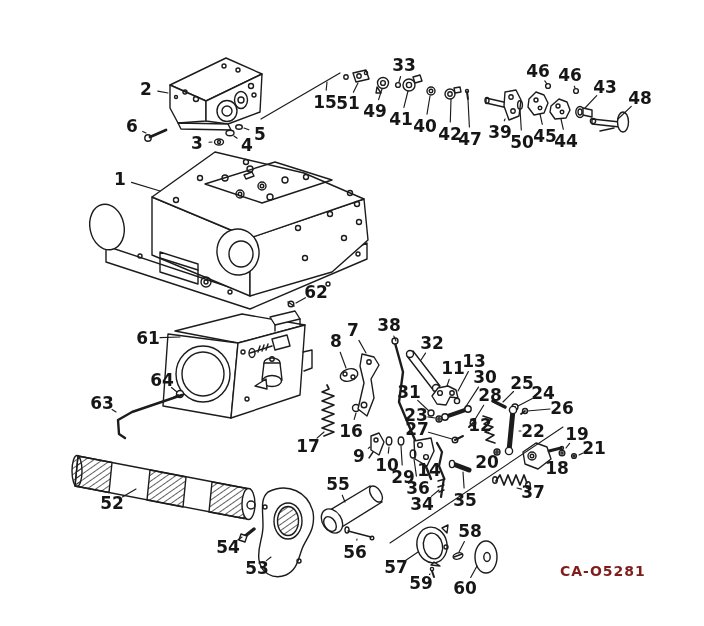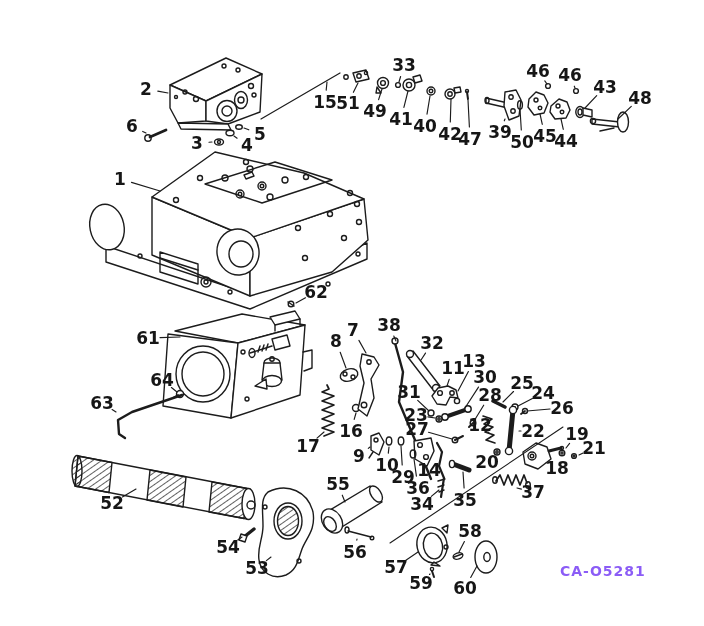--- a/index.html
+++ b/index.html
@@ -7,21 +7,21 @@
          font-family:"DejaVu Sans",sans-serif;}
   .stage svg{position:absolute;left:0;top:0;}
   #art path,#art polygon,#art polyline,#art line,#art circle,#art ellipse{
       stroke:#1c1c1c;stroke-width:1.4;fill:none;stroke-linejoin:round;stroke-linecap:round;}
   #art .w{fill:#ffffff;}
   #art .h{fill:url(#hatch);}
   #art .leader{stroke-width:1.15;}
   #art text.part-num{fill:#161616;stroke:none;font-family:"DejaVu Sans",sans-serif;
       font-size:17px;font-weight:700;text-anchor:middle;}
   .code{position:absolute;left:560px;top:563px;font-size:14px;font-weight:600;
-        color:#8b5cf6;letter-spacing:1px;}
+        color:#7f1d1d;letter-spacing:1px;}
 </style>
 </head>
 <body>
 
 <div class="stage">
 <svg id="art" width="704" height="626" viewBox="0 0 704 626">
   <defs>
     <pattern id="hatch" patternUnits="userSpaceOnUse" width="5" height="5" patternTransform="rotate(55)">
       <line x1="0" y1="0" x2="0" y2="5" stroke="#1c1c1c" stroke-width="1.3"></line>
     </pattern>

